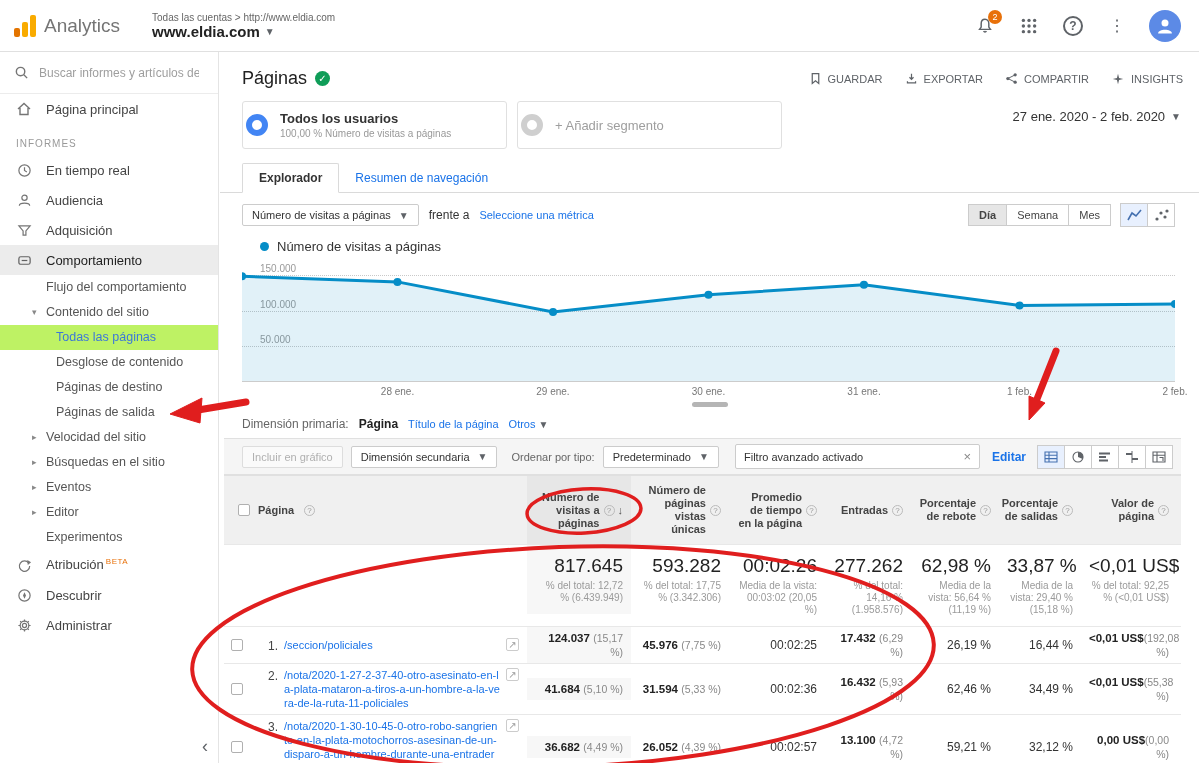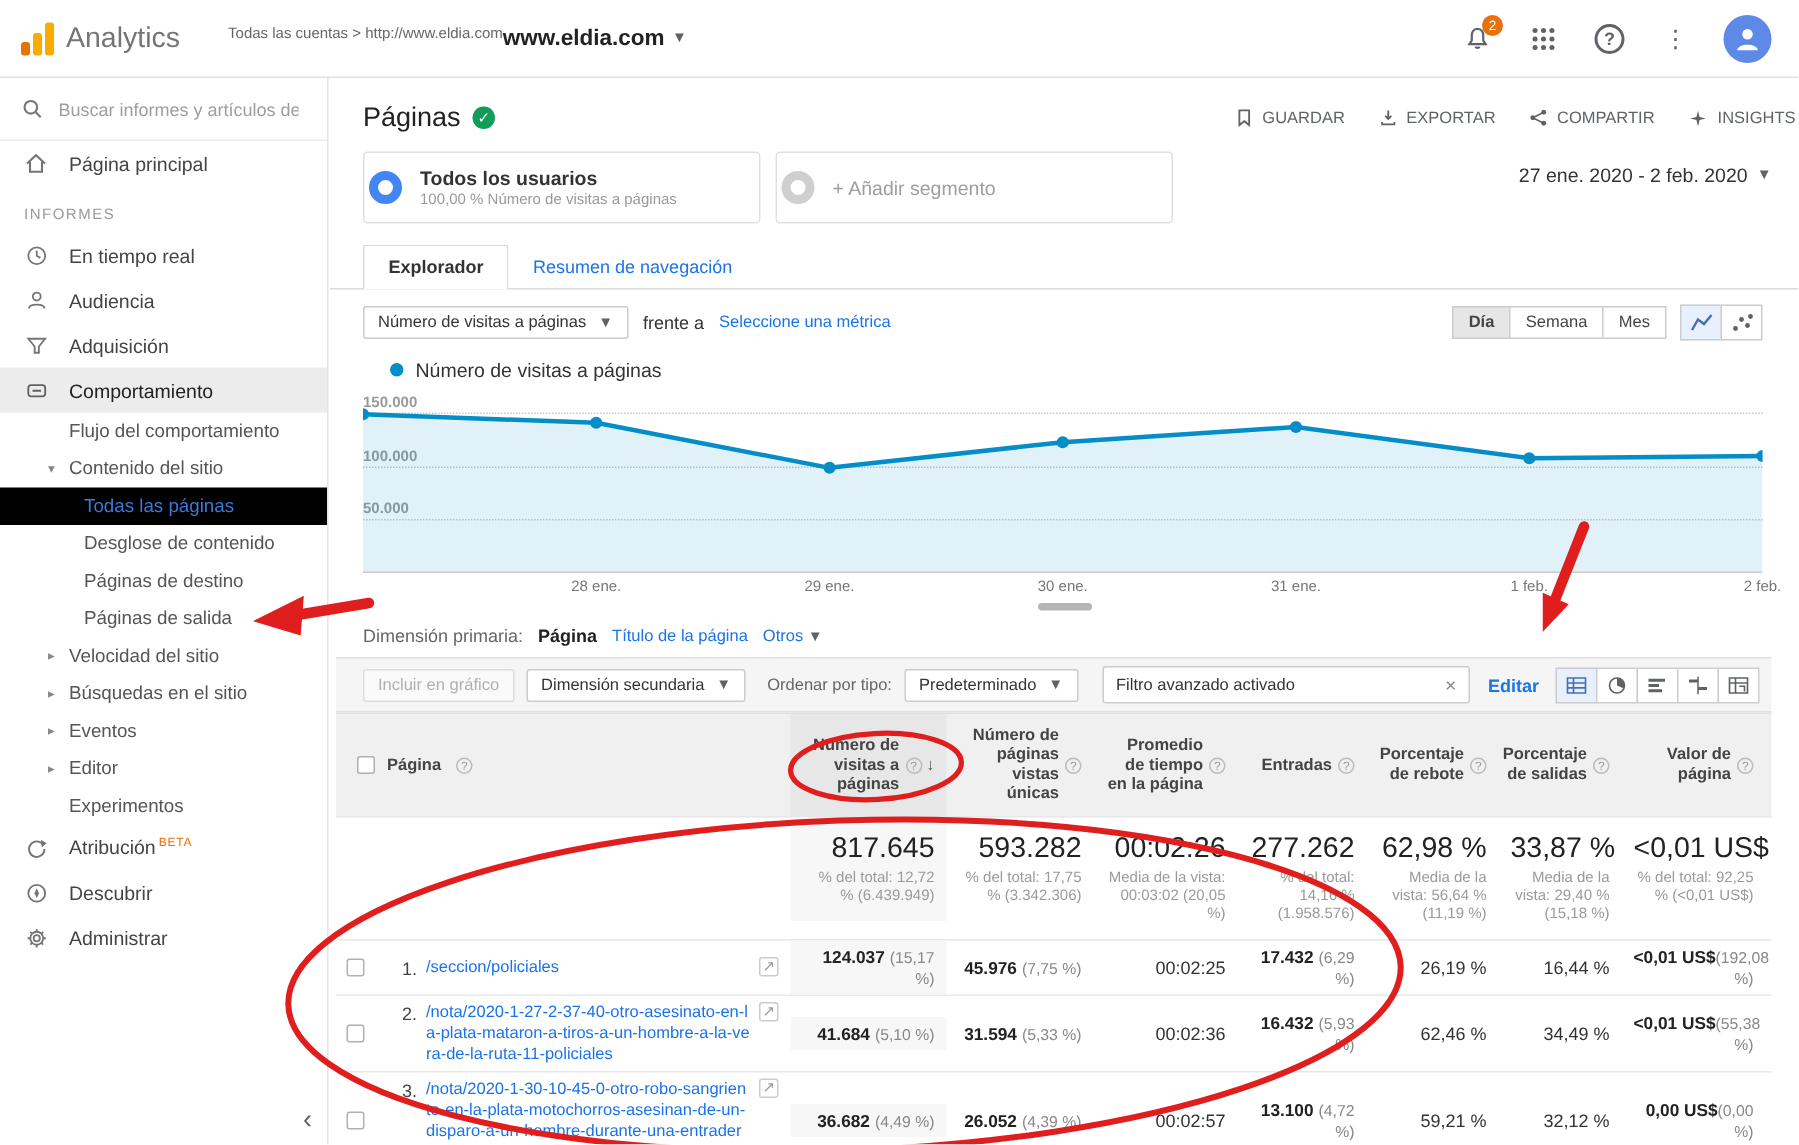--- a/index.html
+++ b/index.html
@@ -9,21 +9,21 @@
 
   
   #topbar { position:absolute; top:0; left:0; right:0; height:52px; background:#fff; border-bottom:1px solid #e0e0e0; display:flex; align-items:center; z-index:10; }
   .brand { display:flex; align-items:center; gap:8px; padding:0 18px 0 14px; }
   .logo-bars { display:flex; align-items:flex-end; gap:2px; height:22px; }
   .logo-bars i { display:block; width:6px; background:#f9ab00; border-radius:2px; }
   .logo-bars i:nth-child(1){height:9px;background:#e37400;}
   .logo-bars i:nth-child(2){height:15px;}
   .logo-bars i:nth-child(3){height:22px;}
   .brand-name { font-size:19px; color:#757575; }
-  .acct { display:flex; flex-direction:row; justify-content:flex-end; margin-left:14px; }
+  .acct { display:flex; flex-direction:column; justify-content:flex-end; margin-left:14px; }
   .acct-crumb { font-size:10px; color:#666; }
   .acct-prop { font-size:15px; font-weight:bold; color:#222; display:flex; align-items:center; gap:5px; }
   .caret { font-size:10px; color:#5f6368; }
   .topbar-right { margin-left:auto; display:flex; align-items:center; gap:20px; padding-right:18px; }
   .tb-ic { position:relative; width:24px; height:24px; display:flex; align-items:center; justify-content:center; color:#5f6368; cursor:pointer; }
   .badge { position:absolute; top:-4px; right:-5px; min-width:14px; height:14px; border-radius:7px; background:#e8710a; color:#fff; font-size:9px; display:flex; align-items:center; justify-content:center; padding:0 3px; }
   .help-circle { width:20px; height:20px; border:2px solid #5f6368; border-radius:50%; font-size:12px; font-weight:bold; display:flex; align-items:center; justify-content:center; }
   .vdots { font-size:16px; color:#5f6368; }
   .avatar { width:32px; height:32px; border-radius:50%; background:#5c8ae6; display:flex; align-items:center; justify-content:center; }
 
@@ -32,27 +32,27 @@
   .sb-search { display:flex; align-items:center; gap:10px; height:42px; padding:0 14px; border-bottom:1px solid #ececec; }
   .sb-search input { border:none; outline:none; font-size:12px; width:160px; color:#333; font-family:inherit; }
   .sb-search input::placeholder { color:#9e9e9e; }
   .sb-item { display:flex; align-items:center; gap:14px; height:30px; padding:0 16px; font-size:13px; color:#444; cursor:pointer; }
   .sb-item .sb-ic { width:16px; display:flex; justify-content:center; color:#757575; }
   .sb-label { font-size:10px; letter-spacing:1px; color:#999; padding:14px 16px 6px; }
   .sb-item.active-section { background:#ececec; color:#222; }
   .sb-sub { padding:5px 10px 5px 46px; font-size:12.5px; color:#555; line-height:15px; cursor:pointer; position:relative; }
   .sb-sub .tog { position:absolute; left:32px; top:5px; font-size:9px; color:#888; }
   .sb-sub3 { padding:5px 10px 5px 56px; font-size:12.5px; color:#555; line-height:15px; cursor:pointer; }
-  .sb-sub3.selected { background:#000000; color:#3c78d8; }
+  .sb-sub3.selected { background:#bef264; color:#3c78d8; }
   .beta { font-size:8px; color:#e8710a; vertical-align:super; margin-left:2px; letter-spacing:.5px; }
   .sb-collapse { position:absolute; bottom:6px; right:10px; font-size:18px; color:#5f6368; cursor:pointer; }
 
   
   #main { position:absolute; top:52px; left:220px; right:0; bottom:0; background:#fff; overflow:hidden; }
-  .page-head { display:flex; align-items:center; padding:16px 2px 4px 22px;text-align:center; }
+  .page-head { display:flex; align-items:center; padding:16px 16px 4px 22px;text-align:center; }
   .page-title { font-size:18px; color:#212121; display:flex; align-items:center; gap:8px; }
   .check-badge { width:15px; height:15px; background:#0f9d58; border-radius:50%; color:#fff; font-size:10px; display:flex; align-items:center; justify-content:center; }
   .head-actions { margin-left:auto; display:flex; align-items:center; gap:22px; }
   .h-act { display:flex; align-items:center; gap:6px; font-size:11px; color:#5f6368; cursor:pointer; }
   .segments-row { display:flex; align-items:flex-start; padding:8px 18px 0 22px; gap:10px; }
   .seg-card { display:flex; align-items:center; gap:12px; width:265px; height:48px; border:1px solid #e0e0e0; border-radius:3px; padding:0 3px; cursor:pointer; background:#fff; }
   .seg-ring { width:22px; height:22px; border:6px solid #4285f4; border-radius:50%; flex:none; }
   .seg-ring.gray { border-color:#cfcfcf; }
   .seg-title { font-size:13px; font-weight:bold; color:#333; }
   .seg-sub { font-size:10px; color:#999; margin-top:2px; }
@@ -70,21 +70,21 @@
   .seg-btn { font-size:11px; color:#444; border:1px solid #ccc; background:#fff; padding:4px 10px; cursor:pointer; margin-left:-1px; }
   .seg-btn.active { background:#e6e6e6; font-weight:bold; }
   .icon-btns { display:flex; }
   .icon-btn { width:28px; height:24px; border:1px solid #ccc; background:#fff; display:flex; align-items:center; justify-content:center; cursor:pointer; margin-left:-1px; }
   .icon-btn.active { background:#e8f0fe; }
   .legend-row { display:flex; align-items:center; gap:8px; font-size:13px; color:#333; padding:8px 0 2px 40px; }
   .legend-dot { width:9px; height:9px; border-radius:50%; background:#058dc7; }
 
   .chart-wrap { position:relative; margin:8px 24px 0 22px; height:118px; }
   .gridline { position:absolute; left:0; right:0; border-top:1px dotted #c9c9c9; }
-  .gridline span { position:absolute; top:-13px; left:0; font-size:10px; color:#9a9a9a;font-weight:bold; }
+  .gridline span { position:absolute; top:-13px; left:18px; font-size:10px; color:#9a9a9a; }
   #chart-svg { position:absolute; inset:0; }
   #chart-svg polyline { fill:none; stroke:#058dc7; stroke-width:3; }
   #chart-svg polygon { fill:rgba(5,141,199,0.12); stroke:none; }
   #chart-dots circle { fill:#058dc7; }
   .chart-baseline { position:absolute; left:0; right:0; bottom:0; border-bottom:1px solid #ccc; }
   .chart-xlabels { position:relative; margin:4px 24px 0 22px; height:14px; font-size:10px; color:#777; }
   .chart-xlabels span { position:absolute; transform:translateX(-50%); white-space:nowrap; }
   .chart-pan { display:flex; justify-content:center; margin-top:2px; }
   .chart-pan i { display:block; width:36px; height:5px; border-radius:3px; background:#b5b5b5; cursor:grab; }
 

